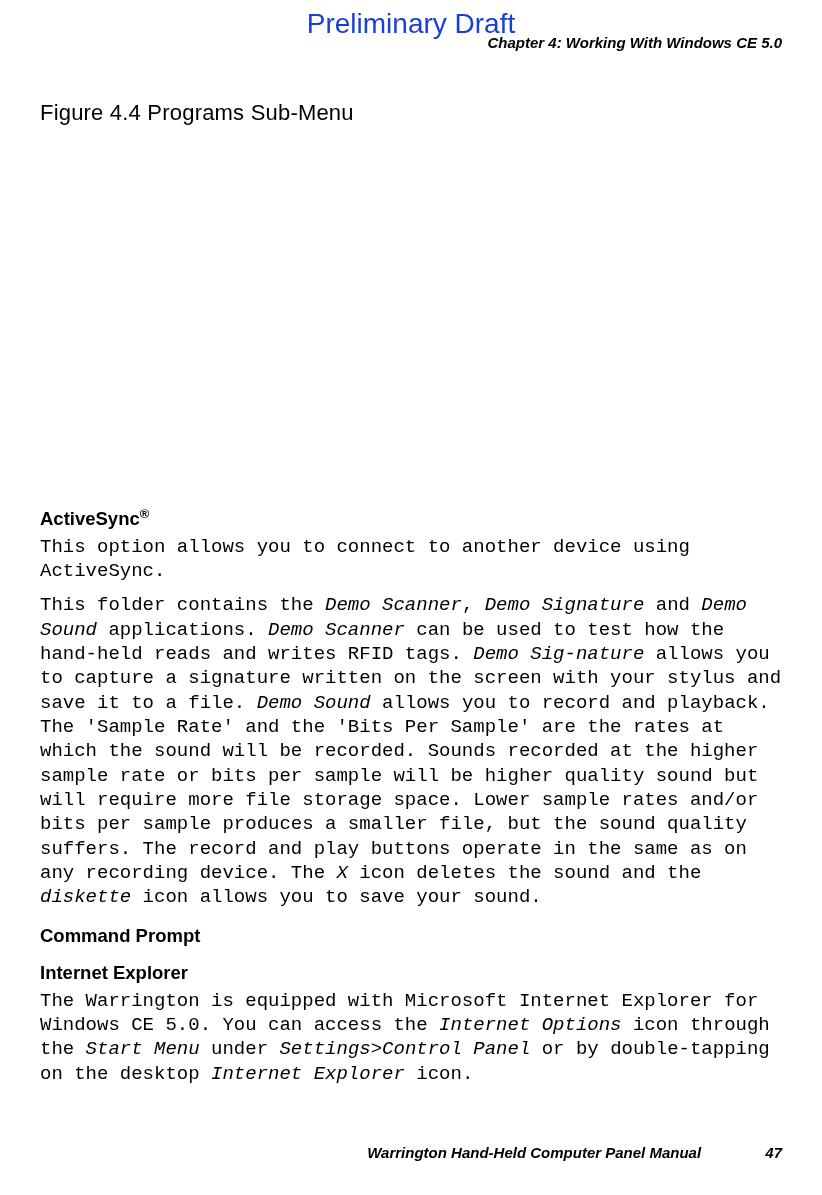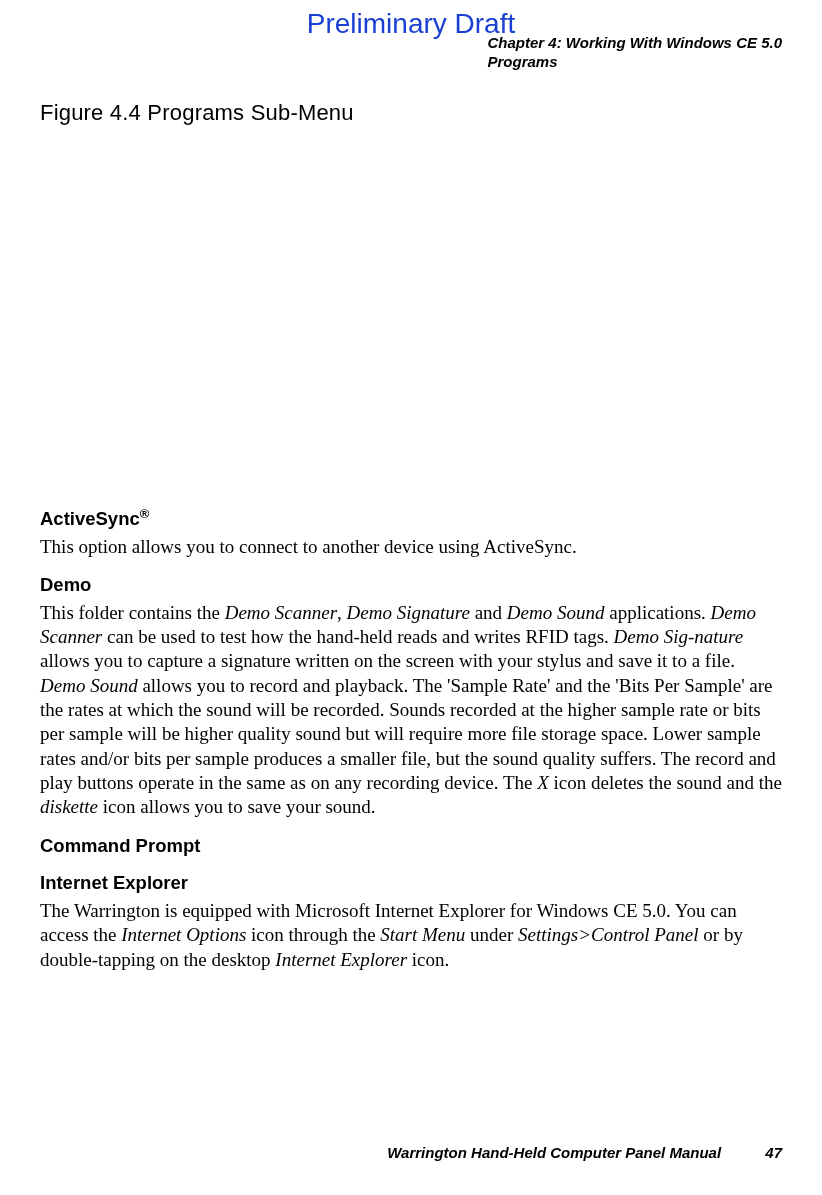--- a/index.html
+++ b/index.html
@@ -63,62 +63,60 @@
       font-weight: bold;
       font-size: 18.5px;
       margin: 14px 0 4px 0;
     }
     .content h2 .reg {
       font-size: 13px;
       vertical-align: super;
     }
     .content p {
       margin: 2px 0 10px 0;
-      font-family: Liberation Serif, serif;
+      font-family: Liberation Mono, monospace;
     }
     .ital { font-style: italic; }
     .footer {
       position: absolute;
       bottom: 34px;
       left: 40px;
       right: 40px;
       text-align: right;
       font-family: "Trebuchet MS", "Segoe UI", Arial, sans-serif;
       font-style: italic;
       font-weight: bold;
       font-size: 15px;
     }
     .footer .pagenum {
       display: inline-block;
-      margin-left: 40px;
+      margin-left: 60px;
       font-style: italic;
     }
   </style>
 </head>
 <body>
 
 <div class="page">
 
   <div class="watermark">Preliminary Draft</div>
 
   <div class="header">
     <div>Chapter 4:  Working With Windows CE 5.0</div>
-    <div>Programs</div>
   </div>
 
   <div class="figure-caption">Figure 4.4  Programs Sub-Menu</div>
 
   <div class="content">
 
     <h2>
       <span>ActiveSync</span><span class="reg">®</span>
     </h2>
     <p>This option allows you to connect to another device using ActiveSync.</p>
 
-    <h2>Demo</h2>
     <p><span>This folder contains the </span><span class="ital">Demo Scanner</span><span>, </span><span class="ital">Demo Signature</span><span> and </span><span class="ital">Demo Sound</span><span> applications. </span><span class="ital">Demo Scanner</span><span> can be used to test how the hand-held reads and writes RFID tags. </span><span class="ital">Demo Sig-nature</span><span> allows you to capture a signature written on the screen with your stylus and save it to a file. </span><span class="ital">Demo Sound</span><span> allows you to record and playback. The 'Sample Rate' and the 'Bits Per Sample' are the rates at which the sound will be recorded. Sounds recorded at the higher sample rate or bits per sample will be higher quality sound but will require more file storage space. Lower sample rates and/or bits per sample produces a smaller file, but the sound quality suffers. The record and play buttons operate in the same as on any recording device. The </span><span class="ital">X</span><span> icon deletes the sound and the </span><span class="ital">diskette</span><span> icon allows you to save your sound.</span></p>
 
     <h2>Command Prompt</h2>
 
     <h2>Internet Explorer</h2>
     <p><span>The Warrington is equipped with Microsoft Internet Explorer for Windows CE 5.0. You can access the </span><span class="ital">Internet Options</span><span> icon through the </span><span class="ital">Start Menu</span><span> under </span><span class="ital">Settings&gt;Control Panel</span><span> or by double-tapping on the desktop </span><span class="ital">Internet Explorer</span><span> icon.</span></p>
 
   </div>
 
   <div class="footer">

